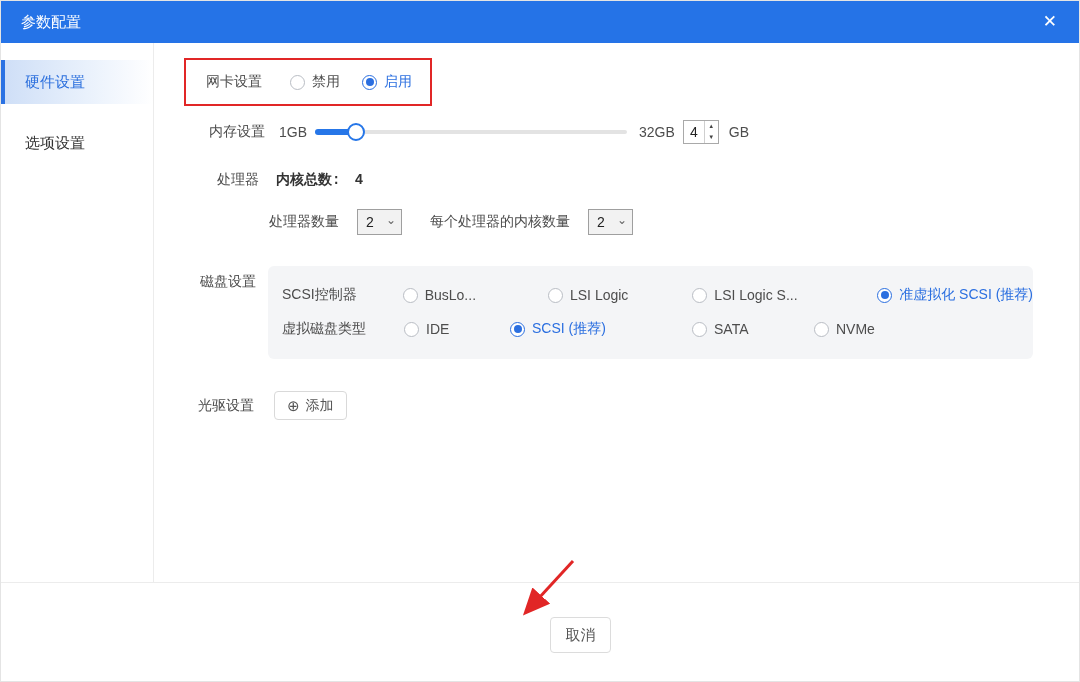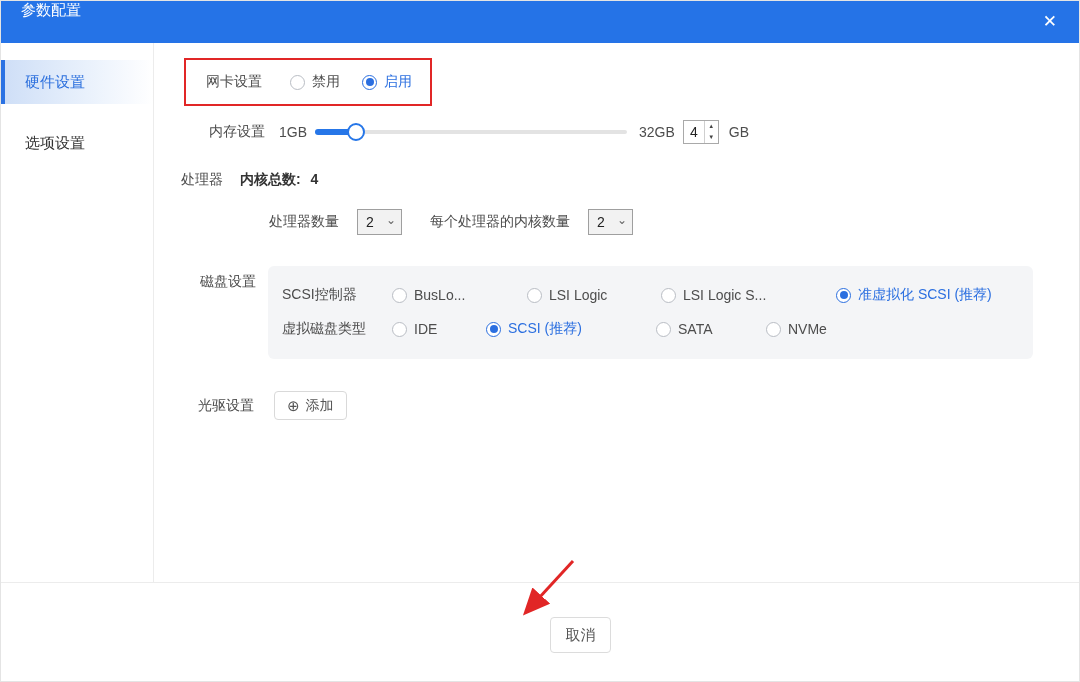--- a/index.html
+++ b/index.html
@@ -6,21 +6,21 @@
   html,body { background:#fff; }
   .stage {
     position: relative; width: 1080px; height: 682px;
     background: #fff; overflow: hidden;
     font-family: "Liberation Sans", sans-serif;
     border: 1px solid #e4e4e4;
   }
   
   .titlebar {
     position: absolute; left: 0; top: 0; width: 100%; height: 42px;
-    background: #2573e7; display: flex; 
+    background: #2573e7; display: flex; align-items: center;
   }
   .titlebar .title { color: #fff; font-size: 15px; margin-left: 20px; }
   .titlebar .close {
     position: absolute; right: 16px; top: 0; height: 42px; line-height: 42px;
     color: #fff; font-size: 17px; cursor: pointer; padding: 0 6px;
   }
   
   .sidebar {
     position: absolute; left: 0; top: 42px; width: 153px; bottom: 99px;
     background: #fff; border-right: 1px solid #ececec;
@@ -69,39 +69,39 @@
     position: absolute; top: 6px; width: 18px; height: 18px; border-radius: 50%;
     background: #fff; border: 2px solid #2676e8; transform: translateX(-9px); cursor: pointer;
   }
   .mem-max { margin-left: 12px; }
   .spinner { display: inline-flex; height: 24px; border: 1px solid #a9a9a9; background: #fff; margin-left: 8px; }
   .spinner input { width: 20px; border: none; outline: none; text-align: center; font-size: 14px; color: #222; font-family: inherit; }
   .spin-btns { width: 14px; border-left: 1px solid #cfcfcf; display: flex; flex-direction: column; }
   .spin-btns span { flex: 1; font-size: 6px; line-height: 11px; text-align: center; color: #444; cursor: pointer; user-select: none; }
   .mem-unit { margin-left: 10px; }
   
-  .proc-row1 { position: absolute; left: 0; top: 128px; display: flex; align-items: center; padding-left: 26px; }
+  .proc-row1 { position: absolute; left: 0; top: 128px; display: flex; align-items: center; padding-left: 62px; font-family: Liberation Mono, monospace; }
   .proc-row1 .row-label { width: 52px; }
   .proc-total { font-size: 14px; color: #333; font-weight: bold; margin-left: 7px; }
   .proc-total .val { margin-left: 6px; }
   .proc-row2 { position: absolute; left: 0; top: 166px; display: flex; align-items: center; padding-left: 114px; }
   .dropdown {
     width: 45px; height: 26px; background: #f2f2f2; border: 1px solid #9f9f9f;
     display: flex; align-items: center; justify-content: space-between;
     padding: 0 5px 0 8px; font-size: 14px; color: #222; cursor: pointer; margin-left: 18px;
   }
   .dropdown .chev { font-size: 12px; color: #666; line-height: 10px; margin-top: -5px; }
   .proc-row2 .lbl2 { margin-left: 28px; }
   
   .disk-label { position: absolute; left: 45px; top: 230px; }
   .disk-panel {
     position: absolute; left: 113px; top: 223px; width: 765px; height: 93px;
     background: #f4f5f7; border-radius: 6px; padding: 13px 0 0 14px;
   }
-  .disk-row { display: flex; align-items: center; height: 32px; margin-bottom: 2px; }
+  .disk-row { display: flex; align-items: center; height: 32px; margin-bottom: 2px; gap: 12px; }
   .disk-row .slot-label { width: 110px; font-size: 14px; color: #4d4d4d; }
   .disk-row .w1 { width: 135px; } .disk-row .w2 { width: 134px; } .disk-row .w3 { width: 175px; }
   .disk-row .v1 { width: 94px; }  .disk-row .v2 { width: 170px; } .disk-row .v3 { width: 110px; }
   
   .opt-row { position: absolute; left: 0; top: 348px; display: flex; align-items: center; padding-left: 43px; }
   .add-btn {
     display: inline-flex; align-items: center; gap: 6px; margin-left: 20px;
     border: 1px solid #d9d9d9; border-radius: 4px; height: 29px; padding: 0 12px;
     background: #fff; font-size: 14px; color: #555; cursor: pointer;
   }

